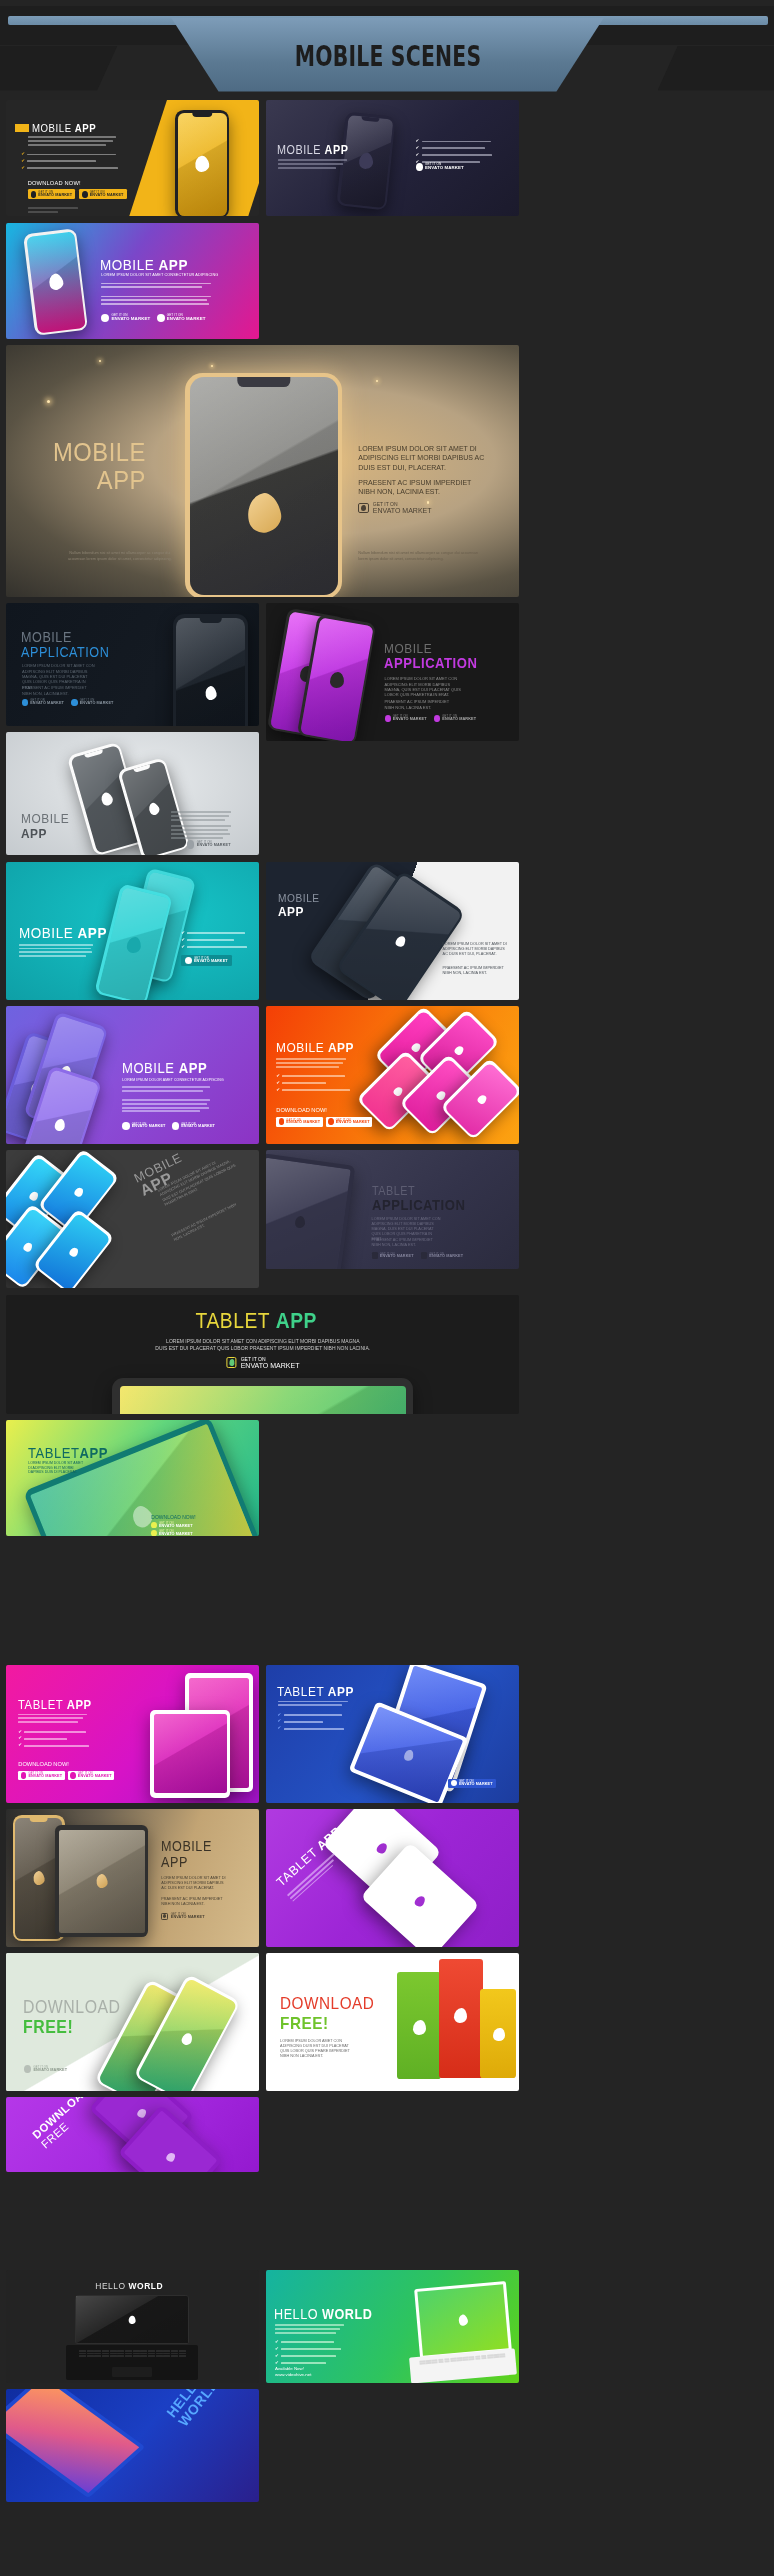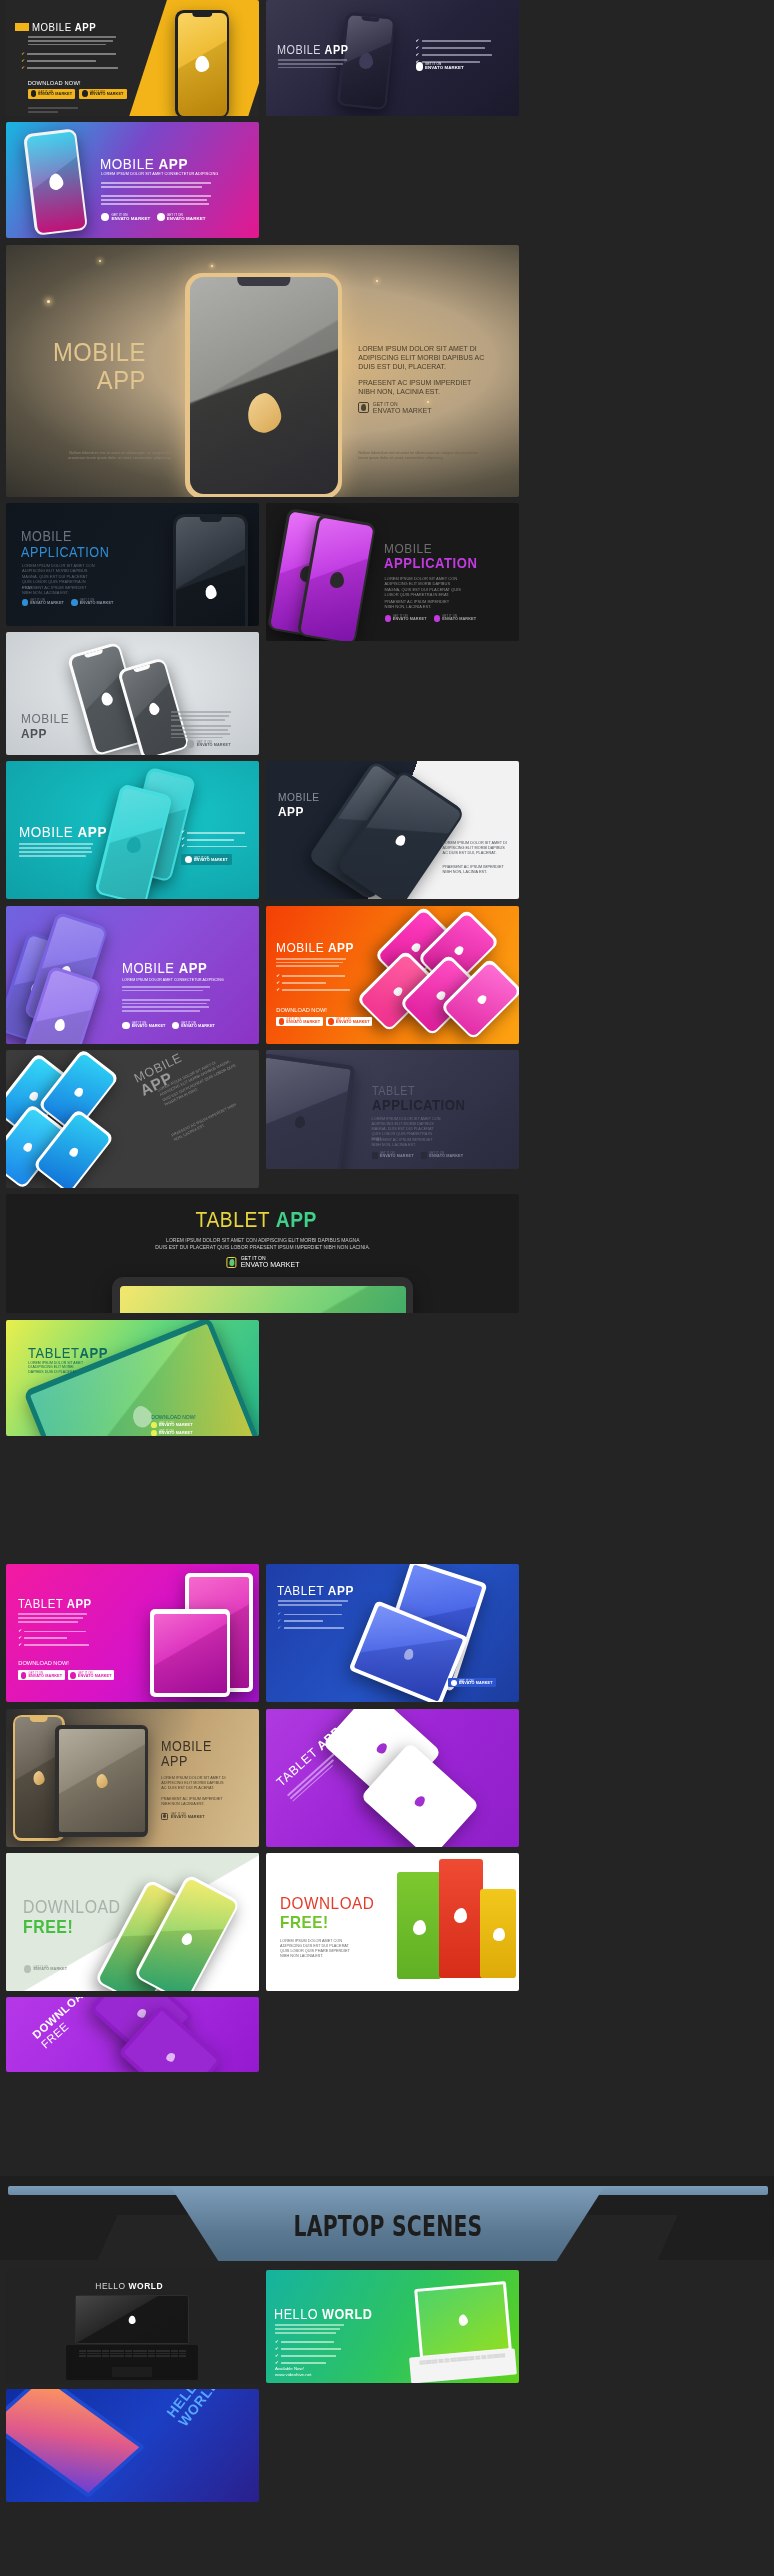--- a/index.html
+++ b/index.html
@@ -157,20 +157,31 @@
   .kb { position:absolute; display:grid; grid-template-columns: repeat(14,1fr); gap:0.6px; }
   .kb i { display:block; height:1.9px; background:#2a2a2a; border-radius:0.3px; }
   .spacer { height: 16.3px; }
 </style>
 </head>
 <body>
 
 <div class="page">
 
 
+  <div class="section-banner">
+    <div class="banner-rail">
+      <div class="rail-line"></div>
+    </div>
+    <div class="banner-trap">
+      <div class="trap-wing-l"></div>
+      <div class="trap-wing-r"></div>
+      <div class="trap-shape"></div>
+      <div class="banner-label">MOBILE SCENES</div>
+    </div>
+  </div>
 
   <div class="grid">
 
     <div class="cell w1 h-s" style="background:#262626">
       <div style="position:absolute;right:-6.3px;top:-11.3px;width:119px;height:145px;background:#f2b418;transform:skewX(-18deg)"></div>
       <div style="position:absolute;right:50px;top:50px;width:44px;height:101px;background:#f2b418;transform:skewX(-18deg)"></div>
       <div class="phone" style="right:30px;top:10px;width:54px;height:108px;background:#1f2024">
         <div class="scr" style="background:linear-gradient(160deg,#f7c93c,#e0a00c)">
             <div class="gloss"></div>
           </div>
@@ -942,31 +953,20 @@
       <div class="tx title-lite" style="left:24px;top:35px;font-size:11.3px;line-height:13.2px;color:#fff;transform:rotate(-42deg);transform-origin:left top">
         <div class="title-bold">DOWNLOAD</div>
         <div>FREE</div>
       </div>
     </div>
     <div style="width:513px;height:75px"></div>
   </div>
 
   <div class="spacer"></div>
 
-  <div class="section-banner">
-    <div class="banner-rail">
-      <div class="rail-line"></div>
-    </div>
-    <div class="banner-trap">
-      <div class="trap-wing-l"></div>
-      <div class="trap-wing-r"></div>
-      <div class="trap-shape"></div>
-      <div class="banner-label">LAPTOP SCENES</div>
-    </div>
-  </div>
 
   <div class="grid">
 
     <div class="cell w1" style="height:113px;background:#232323">
       <div class="tx title-lite" style="left:50%;transform:translateX(-50%) scaleX(.9);top:10px;font-size:9.4px;color:#d9d9d9">
         <span>HELLO</span>
         <span class="title-bold" style="color:#fff">WORLD</span>
       </div>
       <div class="laptop-lid" style="left:69px;top:25px;width:114px;height:49px;background:#1a1a1a;border:1.3px solid #2e2e2e;border-radius:3.1px 3.1px 1.3px 1.3px">
         <div class="gloss"></div>

